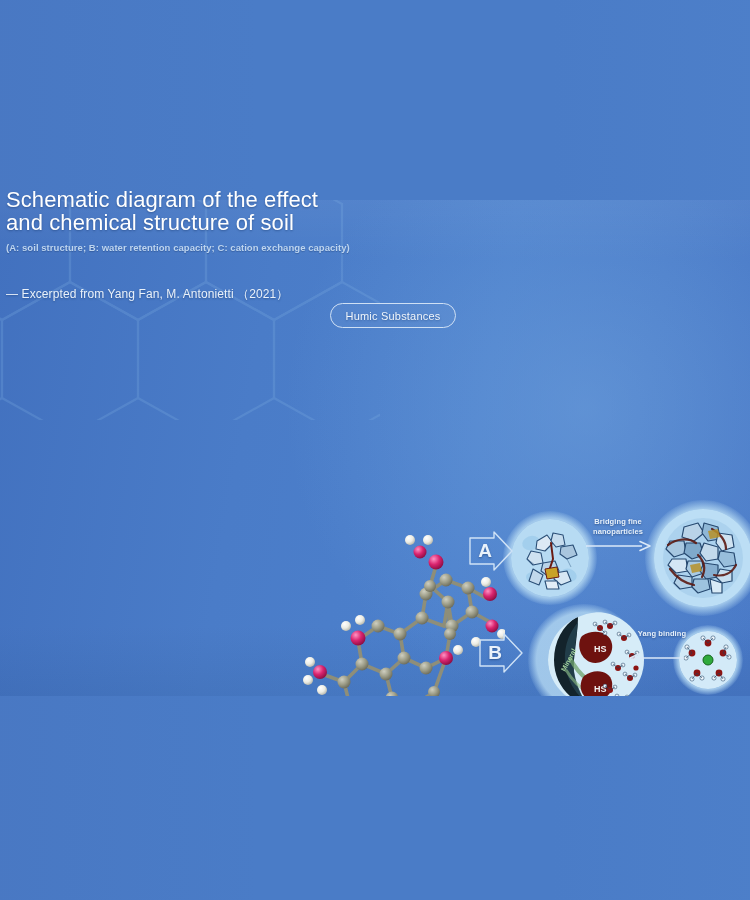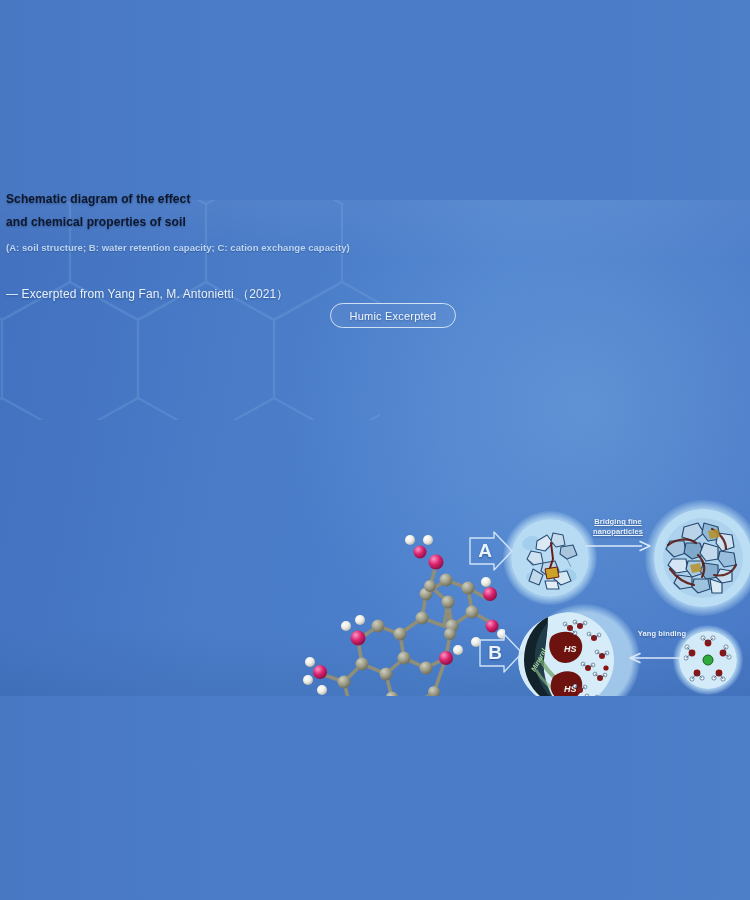--- a/index.html
+++ b/index.html
@@ -32,21 +32,21 @@
 
   
   .band .topGloss{position:absolute;left:0;top:0;width:750px;height:60px;
     background:linear-gradient(180deg,rgba(255,255,255,.05),rgba(255,255,255,0));}
   .band .botShade{position:absolute;left:0;bottom:0;width:750px;height:70px;
     background:linear-gradient(0deg,rgba(40,80,140,.16),rgba(40,80,140,0));}
 
   
   .textblock{position:absolute;left:6px;top:188px;width:330px;}
   .title{
-    color:#0f172a;font-size:12px;font-weight:bold;line-height:23px;
+    color:#ffffff;font-size:22px;font-weight:normal;line-height:23px;
     letter-spacing:.1px;text-shadow:0 1px 2px rgba(20,50,100,.45);
     margin:0 0 0 0;
   }
   .title .ln{display:block;white-space:nowrap;}
   .subtitle{
     margin-top:7px;color:#bed5ef;font-size:9.5px;line-height:13px;
     letter-spacing:.05px;text-shadow:0 1px 1px rgba(20,50,100,.35);
     white-space:nowrap;
     font-weight:bold;
   }
@@ -317,31 +317,31 @@
       </svg>
     </div>
 
     <div class="marker" id="markerA">
       <svg width="46" height="42" viewBox="0 0 46 42">
         <path d="M2,8 L26,8 L26,2 L44,21 L26,40 L26,34 L2,34 Z" fill="none" stroke="#cfe2f6" stroke-width="1.4" stroke-linejoin="round"></path>
       </svg>
       <div class="glyph">A</div>
     </div>
 
-    <div class="flabel" style="left:583px;top:317px;width:70px;text-decoration:underline;">Bridging fine
+    <div class="flabel" style="left:583px;top:317px;width:70px;">Bridging fine
 nanoparticles</div>
     <div class="flow-arrow" style="left:586px;top:340px;">
       <svg width="66" height="12" viewBox="0 0 66 12">
         <path d="M0,6 L56,6" stroke="#dbe9f8" stroke-width="1.6"></path>
         <path d="M54,1.5 L64,6 L54,10.5" fill="none" stroke="#dbe9f8" stroke-width="1.6" stroke-linecap="round" stroke-linejoin="round"></path>
       </svg>
     </div>
 
     <div class="halo" style="left:528px;top:404px;width:112px;height:112px;"></div>
-    <div class="circle" style="left:518px;top:412px;width:108px;height:96px;font-style:italic;">
+    <div class="circle" style="left:548px;top:412px;width:108px;height:96px;">
       <svg width="96" height="96" viewBox="0 0 96 96">
         <circle cx="48" cy="48" r="48" fill="#d6ecf8"></circle>
 
         <path d="M30,4 C14,14 6,30 6,48 C6,70 20,88 40,94 C30,80 24,64 26,48 C28,30 30,16 30,4 Z" fill="#13232b"></path>
         <path d="M30,10 C20,22 16,36 17,50 C18,66 26,80 36,88 C28,72 24,58 26,44 C27,32 29,20 30,10 Z" fill="#24424f" opacity=".85"></path>
         <path d="M22,46 C26,54 32,62 40,68" stroke="#6fa36b" stroke-width="4" fill="none" opacity=".75"></path>
         <path d="M18,58 C24,68 32,76 42,82" stroke="#8fbf86" stroke-width="3" fill="none" opacity=".6"></path>
 
         <g>
           <path d="M34,24 C46,16 62,20 64,32 C66,44 54,54 42,50 C32,46 28,32 34,24 Z" fill="#6e120f"></path>
@@ -442,24 +442,24 @@
     <div class="flabel" style="left:625px;top:429px;width:74px;">Yang binding</div>
     <div class="flow-arrow" style="left:628px;top:452px;">
       <svg width="56" height="12" viewBox="0 0 56 12">
         <path d="M56,6 L4,6" stroke="#dbe9f8" stroke-width="1.6"></path>
         <path d="M12,1.5 L2,6 L12,10.5" fill="none" stroke="#dbe9f8" stroke-width="1.6" stroke-linecap="round" stroke-linejoin="round"></path>
       </svg>
     </div>
 
   </div>
 
-  <div class="hs-badge">Humic Excerpted</div>
+  <div class="hs-badge">Humic Substances</div>
 
   <div class="textblock">
     <div class="title">
       <span class="ln">Schematic diagram of the effect</span>
-      <span class="ln">and chemical properties of soil</span>
+      <span class="ln">and chemical structure of soil</span>
     </div>
     <div class="subtitle">(A: soil structure; B: water retention capacity; C: cation exchange capacity)</div>
     <div class="credit">— Excerpted from Yang Fan, M. Antonietti （2021）</div>
   </div>
 
 </div>
 
 </body></html>

